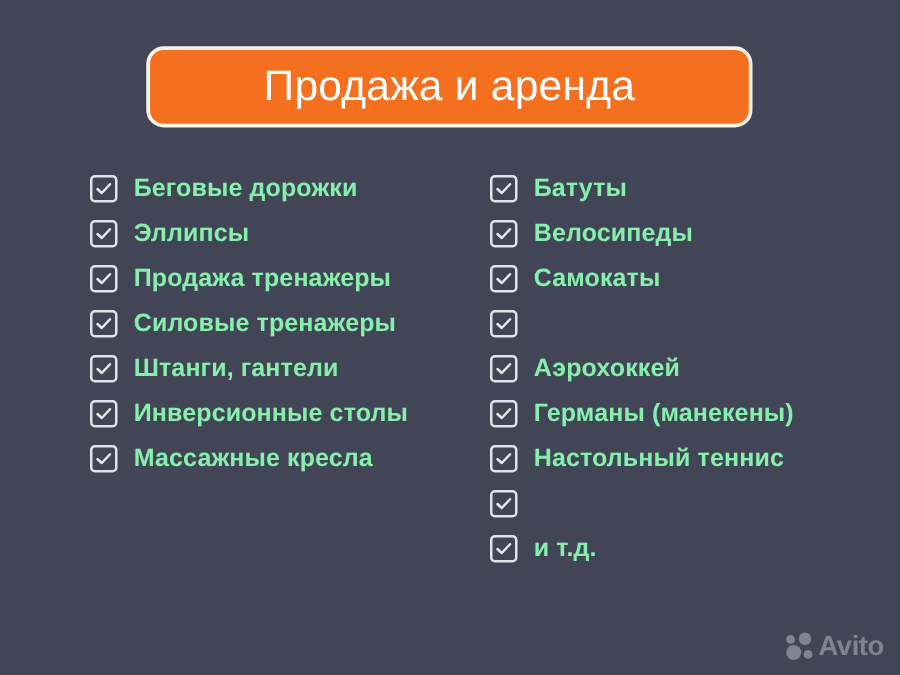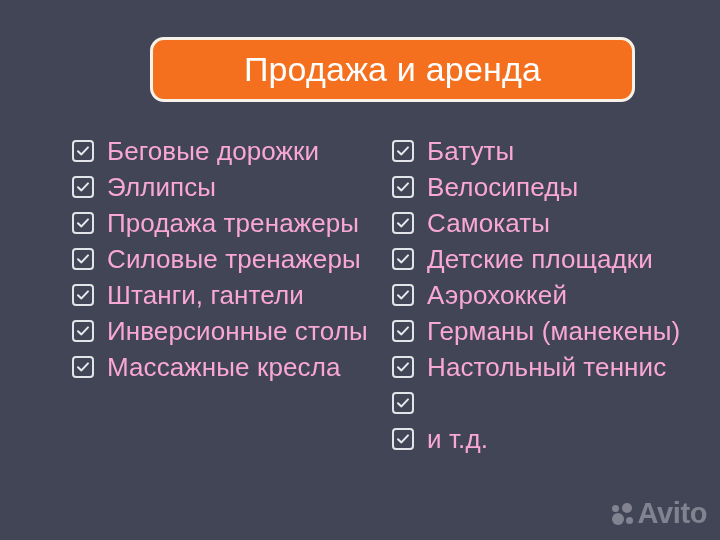--- a/index.html
+++ b/index.html
@@ -21,21 +21,20 @@
     box-sizing: border-box;
   }
 
   
   .banner-wrap {
     position: absolute;
     left: 117px;
     top: 37px;
     width: 485px;
     height: 65px;
-    margin-left: 33px;
   }
   .banner {
     position: absolute;
     inset: 0;
     background: #f4701e;
     border: 3px solid #f7f2e9;
     border-radius: 14px;
     box-sizing: border-box;
     display: flex;
     align-items: center;
@@ -91,23 +90,23 @@
   }
   .checkbox svg path {
     fill: none;
     stroke: #e9eaef;
     stroke-width: 2;
     stroke-linecap: round;
     stroke-linejoin: round;
   }
 
   .item-label {
-    color: #f9a8d4;
-    font-size: 26px;
-    font-weight: 400;
+    color: #86efac;
+    font-size: 20px;
+    font-weight: 700;
     line-height: 1;
     white-space: nowrap;
     letter-spacing: 0.1px;
   }
 
   
   .watermark {
     position: absolute;
     right: 13px;
     bottom: 12px;
@@ -127,21 +126,21 @@
     display: block;
     border-radius: 50%;
     background: #d8d9e0;
   }
   .wm-dot-tl { width: 7px;  height: 7px;  left: 0px;  top: 2px; }
   .wm-dot-tr { width: 10px; height: 10px; left: 10px; top: 0px; }
   .wm-dot-bl { width: 12px; height: 12px; left: 0px;  top: 10px; }
   .wm-dot-br { width: 7px;  height: 7px;  left: 14px; top: 14px; }
   .wm-text {
     color: #d8d9e0;
-    font-size: 29px;
+    font-size: 22px;
     font-weight: 700;
     line-height: 1;
     letter-spacing: -0.4px;
   }
 </style>
 </head>
 <body>
 
 <div class="poster">
 
@@ -234,21 +233,20 @@
             </svg>
           </span>
           <span class="item-label">Самокаты</span>
         </div>
         <div class="item">
           <span class="checkbox">
             <svg viewBox="0 0 14 14">
               <path d="M2 7.2 L5.4 10.4 L12 3.4"></path>
             </svg>
           </span>
-          <span class="item-label">Детские площадки</span>
         </div>
         <div class="item">
           <span class="checkbox">
             <svg viewBox="0 0 14 14">
               <path d="M2 7.2 L5.4 10.4 L12 3.4"></path>
             </svg>
           </span>
           <span class="item-label">Аэрохоккей</span>
         </div>
         <div class="item">

